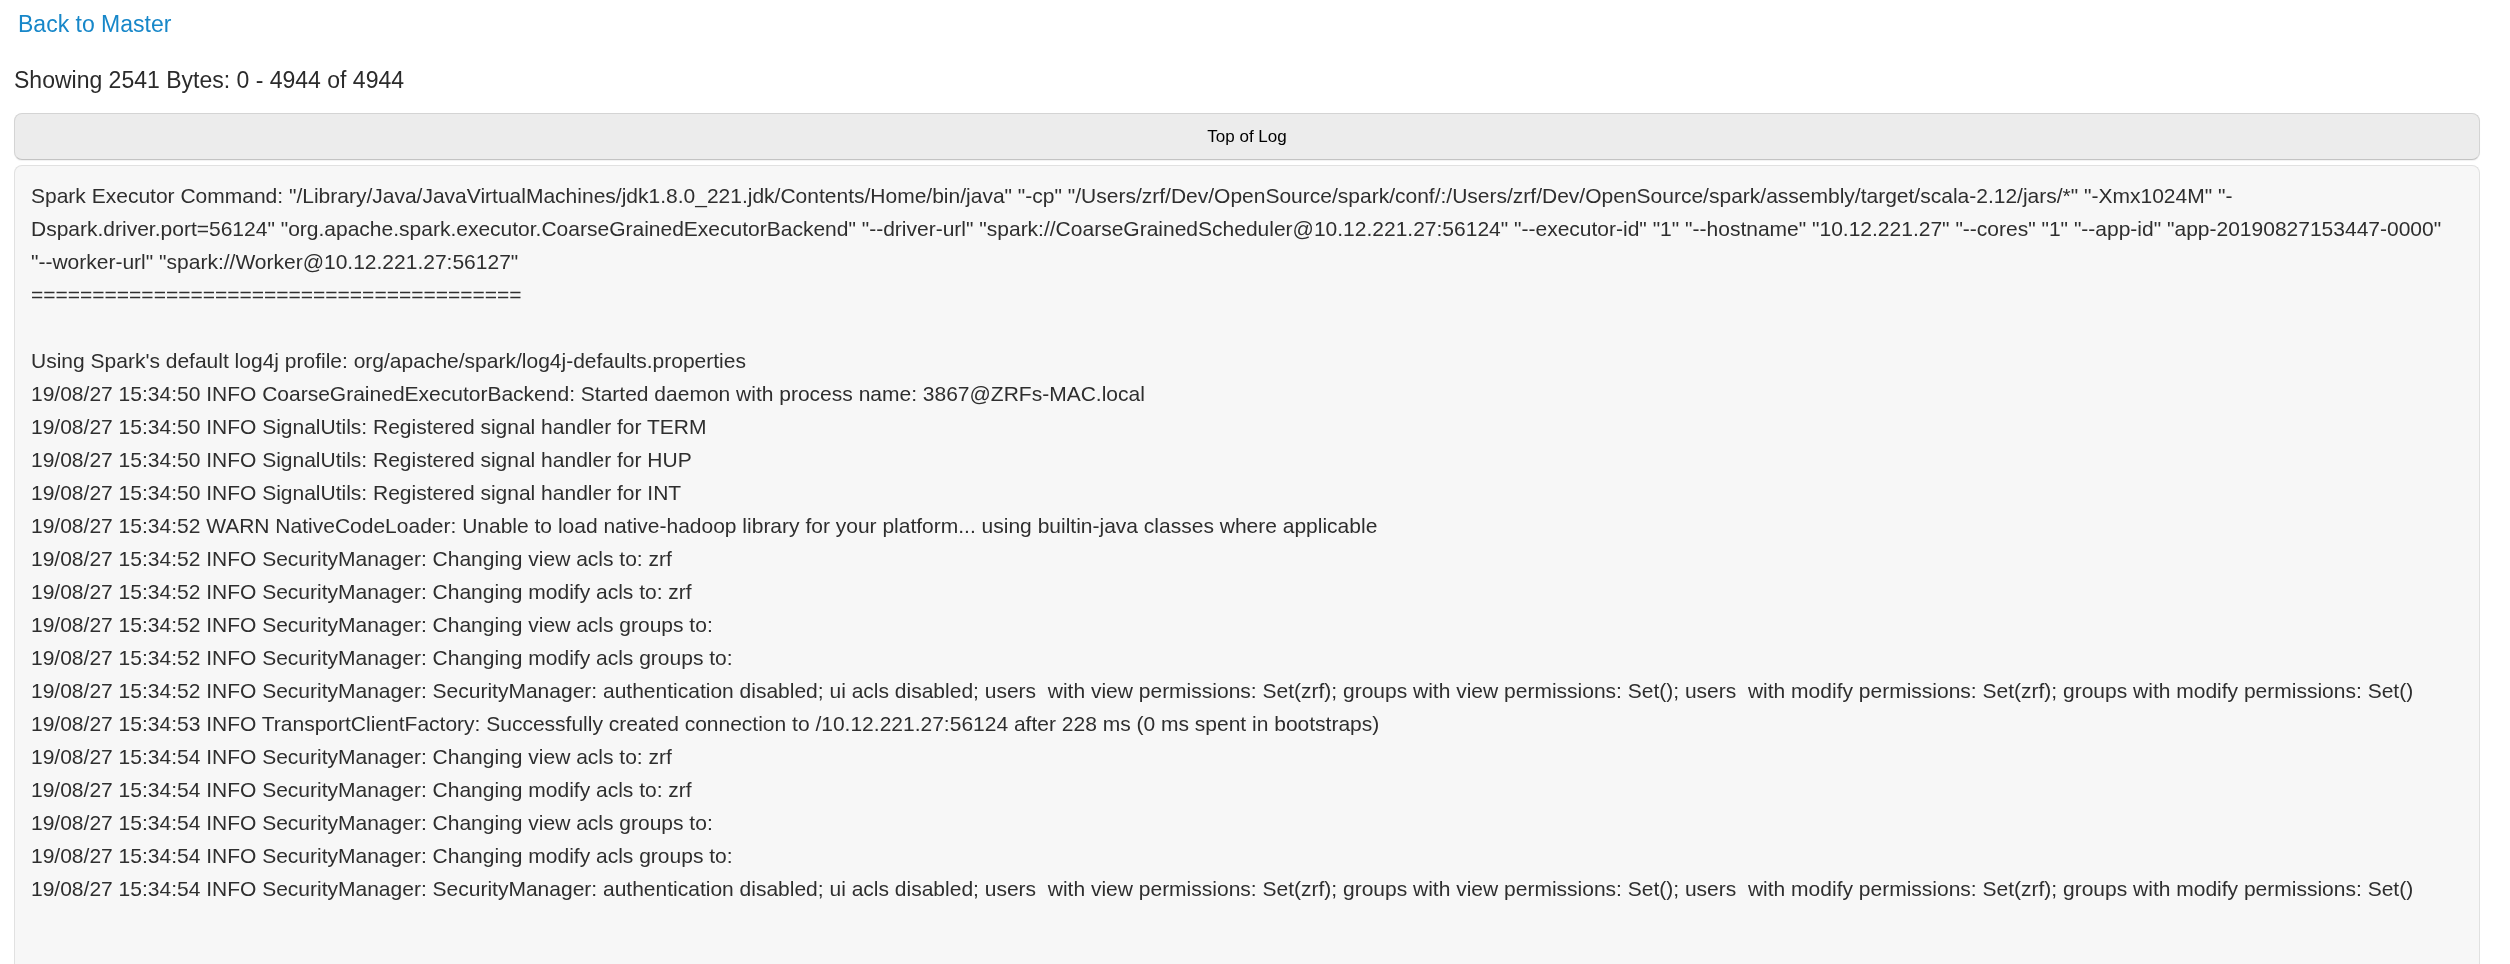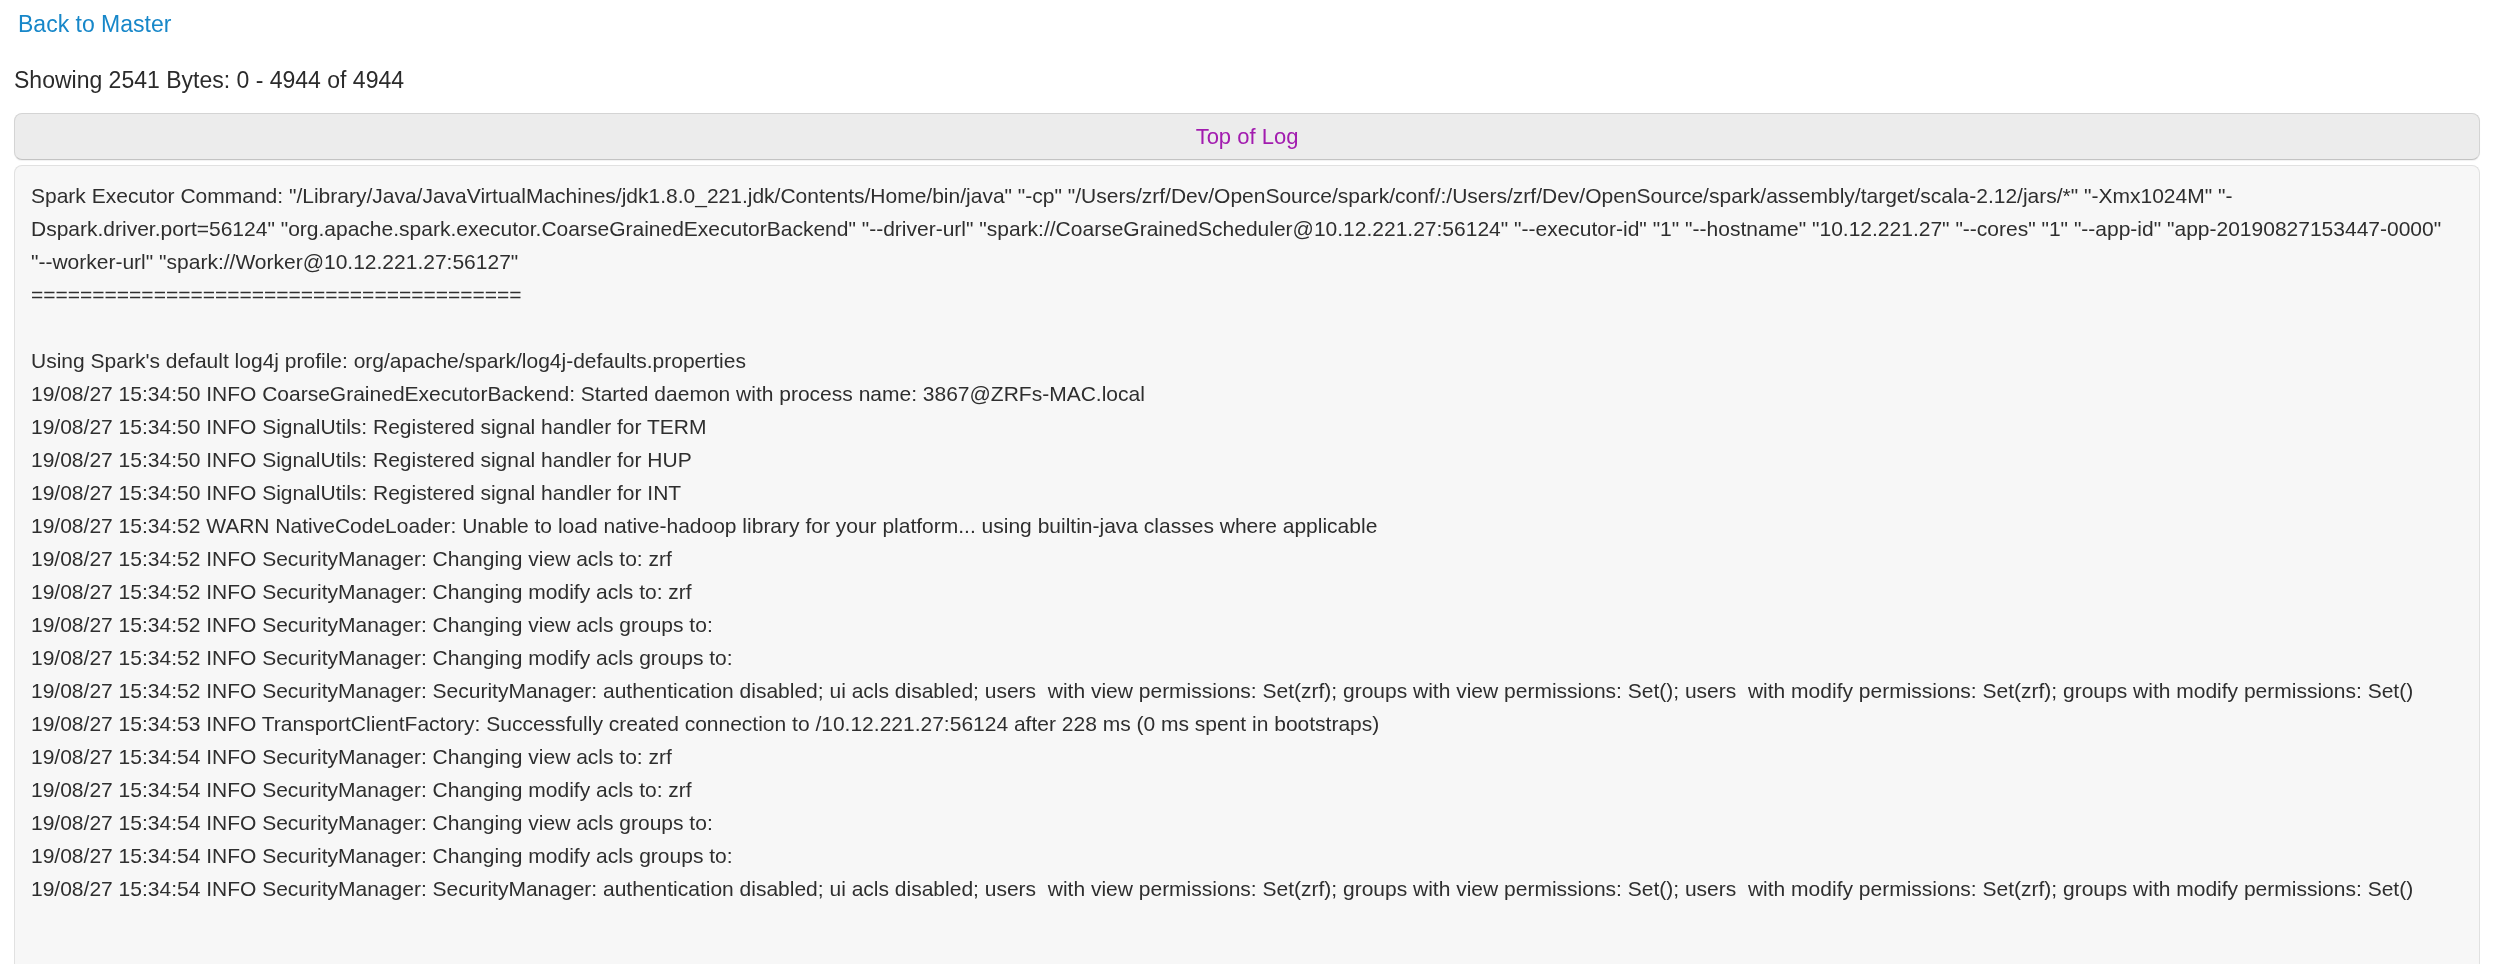--- a/index.html
+++ b/index.html
@@ -40,22 +40,22 @@
     border: 1px solid #d4d4d4;
     border-bottom-color: #c3c3c3;
     border-radius: 8px;
     box-shadow: 0 1px 1px rgba(0,0,0,0.06);
     display: flex;
     align-items: center;
     justify-content: center;
     cursor: pointer;
   }
   .log-header-bar span {
-    font-size: 22px;
-    color: #a21caf;
+    font-size: 17px;
+    color: #000000;
   }
   .log-box {
     margin: 5px 0 0 0;
     box-sizing: border-box;
     min-height: 810px;
     background: #f7f7f7;
     border: 1px solid #e1e1e1;
     border-bottom: none;
     border-radius: 8px 8px 0 0;
     padding: 13px 36px 12px 16px;

